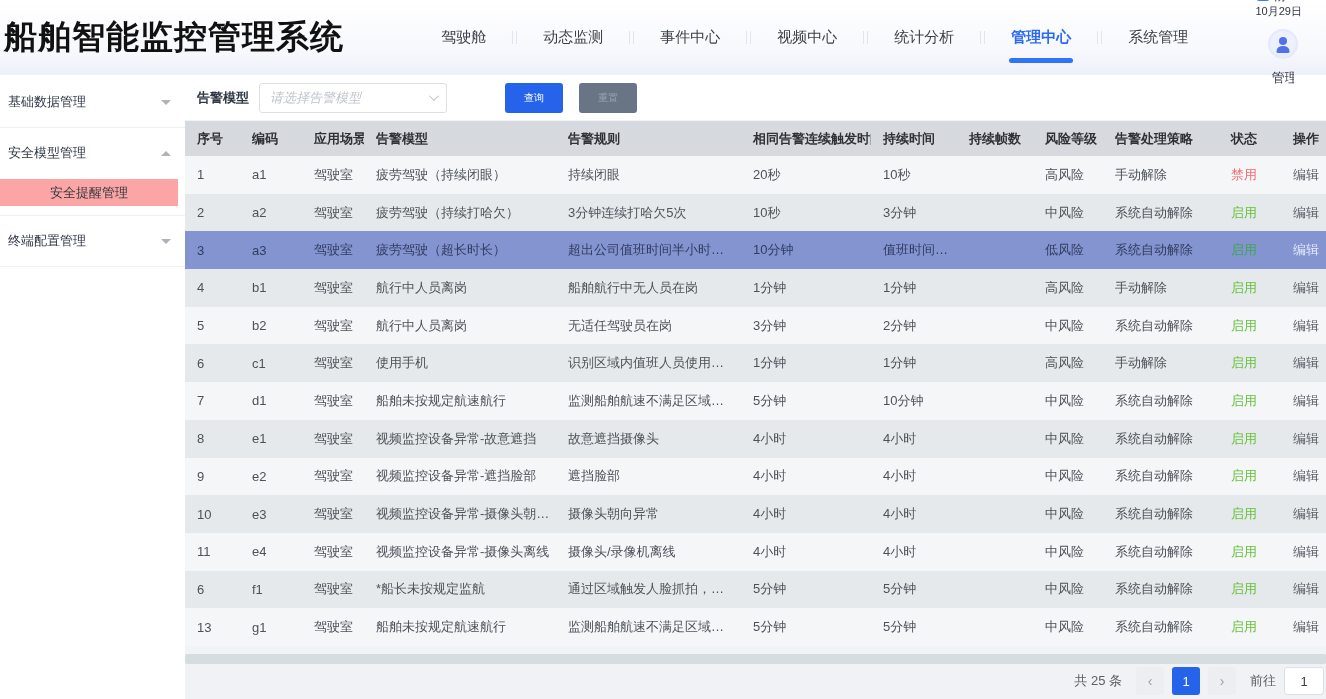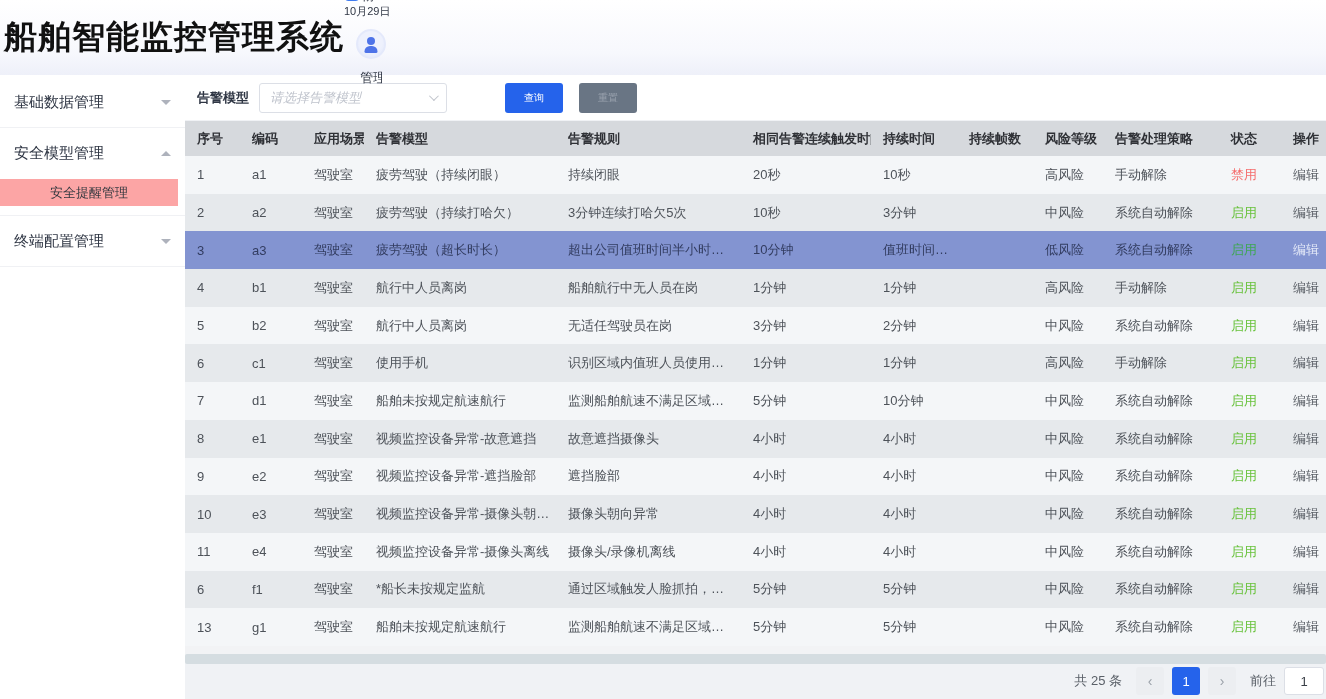--- a/index.html
+++ b/index.html
@@ -24,22 +24,22 @@
   .avatar { width:30px; height:30px; border-radius:50%; background:radial-gradient(circle at 50% 40%, #eef1fd 55%, #dfe6fb 100%);
     border:2px solid #e4e9fb; position:relative; flex:none; }
   .avatar .head { position:absolute; left:50%; top:6px; transform:translateX(-50%); width:8px; height:8px; border-radius:50%; background:#4e73e8; }
   .avatar .body { position:absolute; left:50%; bottom:4px; transform:translateX(-50%); width:13px; height:7px; border-radius:7px 7px 2px 2px; background:#4e73e8; }
   .user-name { font-size:13px; color:#2f3644; white-space:nowrap; width:22px; overflow:hidden; }
 
   
   .page-body { display:flex; height:624px; }
   .sidebar { width:185px; background:#ffffff; flex:none; padding-top:2px; }
   .side-group { border-bottom:1px solid #f0f1f4; padding:4px 0; }
-  .side-group-head { height:42px; display:flex; align-items:center; justify-content:space-between; padding:0 14px 0 14px;
-    font-size:15px; color:#2f3644; cursor:pointer; }
+  .side-group-head { height:42px; display:flex; align-items:center; justify-content:space-between; padding:0 14px 0 8px;
+    font-size:13px; color:#2f3644; cursor:pointer; }
   .tri { width:0; height:0; border-left:5px solid transparent; border-right:5px solid transparent; }
   .tri.down { border-top:5px solid #aeb2bc; }
   .tri.up { border-bottom:5px solid #aeb2bc; }
   .side-sub { height:27px; line-height:27px; text-align:center; font-size:13px; color:#33383f;
     background:#fca5a5; margin:5px 7px 5px 0; cursor:pointer; }
   .side-sub.selected { background:#8091cf; color:#e7ebf8; }
 
   .main { flex:1; display:flex; flex-direction:column; min-width:0; }
 
   
@@ -83,20 +83,35 @@
     display:flex; align-items:center; justify-content:center; font-size:13px; cursor:pointer; }
   .goto-label { font-size:13px; color:#5a6068; margin-left:6px; }
   .goto-input { width:40px; height:28px; border:1px solid #dcdfe6; border-radius:3px; background:#fff;
     font-size:13px; color:#3a3f47; text-align:center; font-family:inherit; }
 </style>
 </head>
 <body>
 
 <div class="header">
   <div class="app-title">船舶智能监控管理系统</div>
+  <div class="nav">
+      <div class="nav-item">驾驶舱</div>
+      <span class="nav-divider"></span>
+      <div class="nav-item">动态监测</div>
+      <span class="nav-divider"></span>
+      <div class="nav-item">事件中心</div>
+      <span class="nav-divider"></span>
+      <div class="nav-item">视频中心</div>
+      <span class="nav-divider"></span>
+      <div class="nav-item">统计分析</div>
+      <span class="nav-divider"></span>
+      <div class="nav-item active">管理中心</div>
+      <span class="nav-divider"></span>
+      <div class="nav-item">系统管理</div>
+    </div>
   <div class="header-right">
     <div class="weather">
       <div class="w-top">
         <span class="cloud-icon"></span>
         <span>阴10°C</span>
       </div>
       <div>10月29日</div>
     </div>
     <div class="avatar">
       <span class="head"></span>

